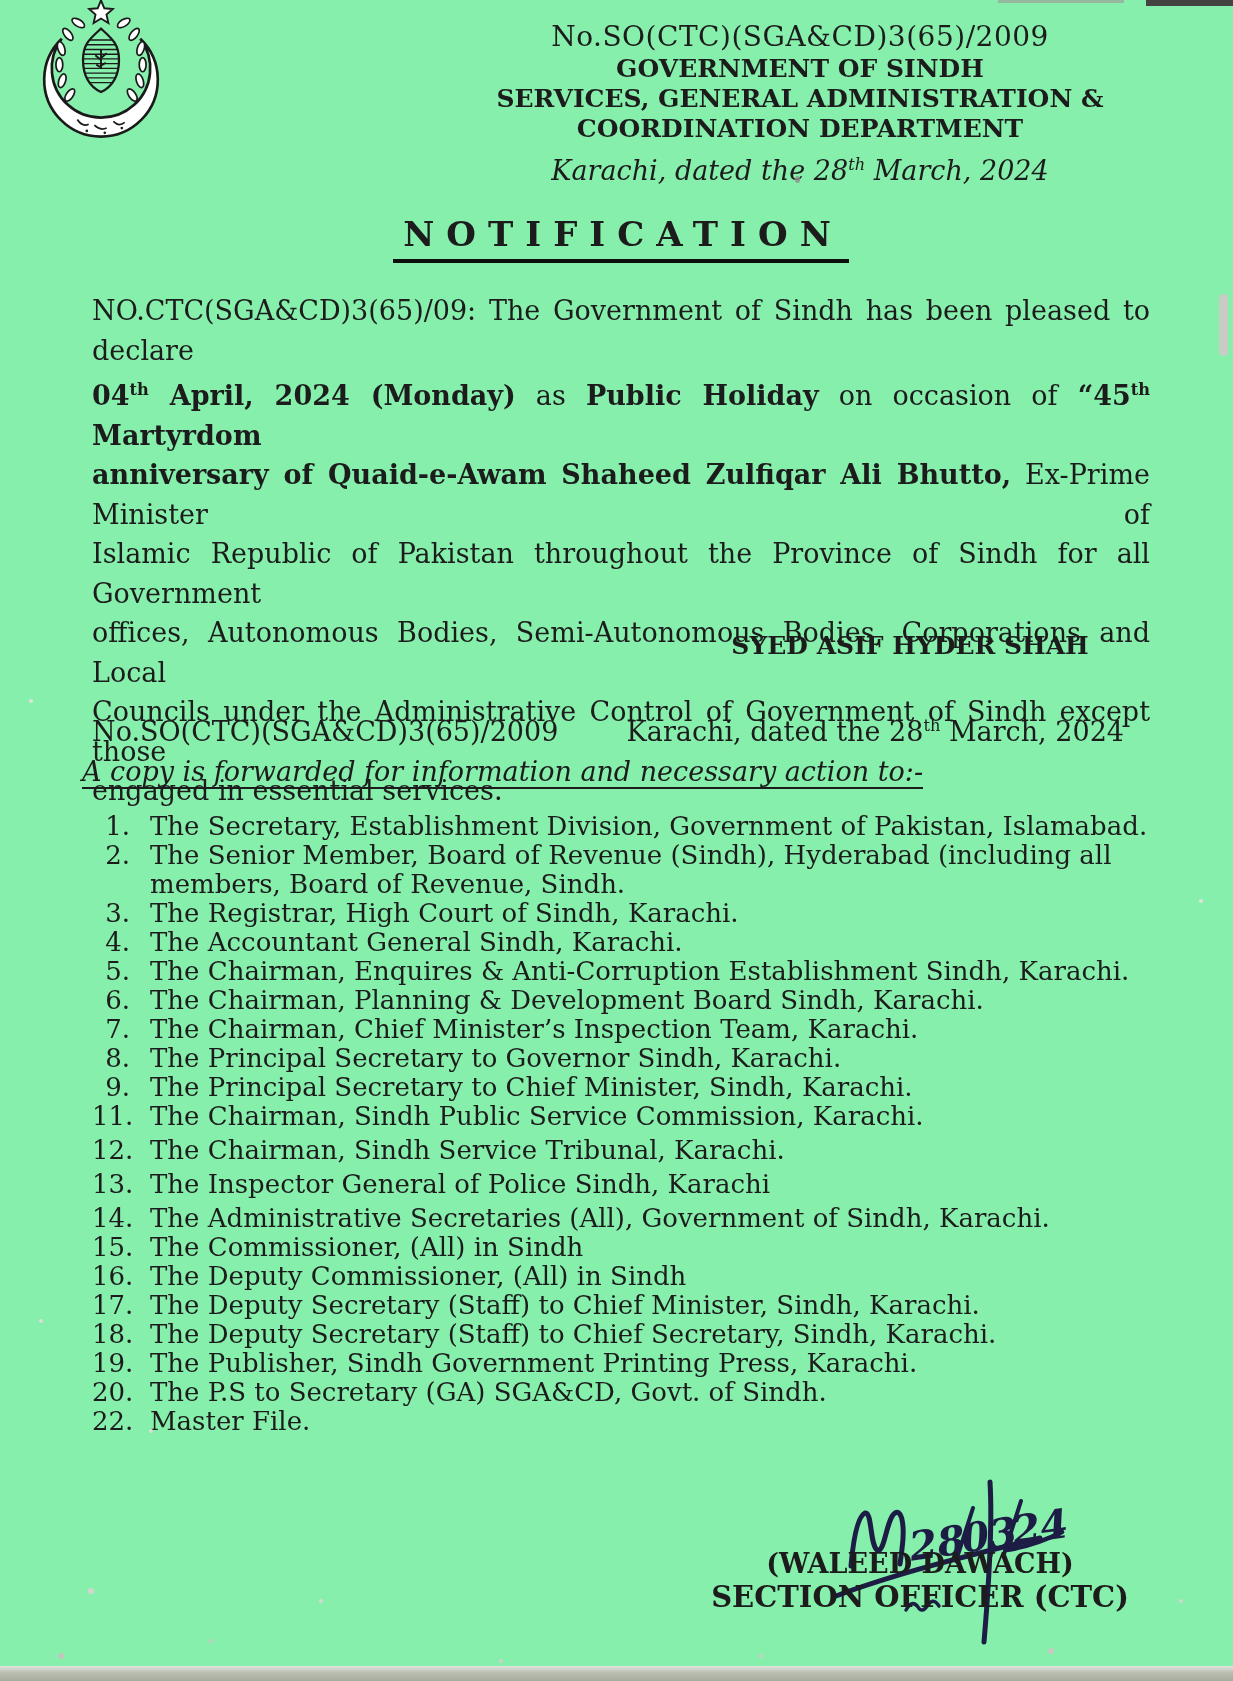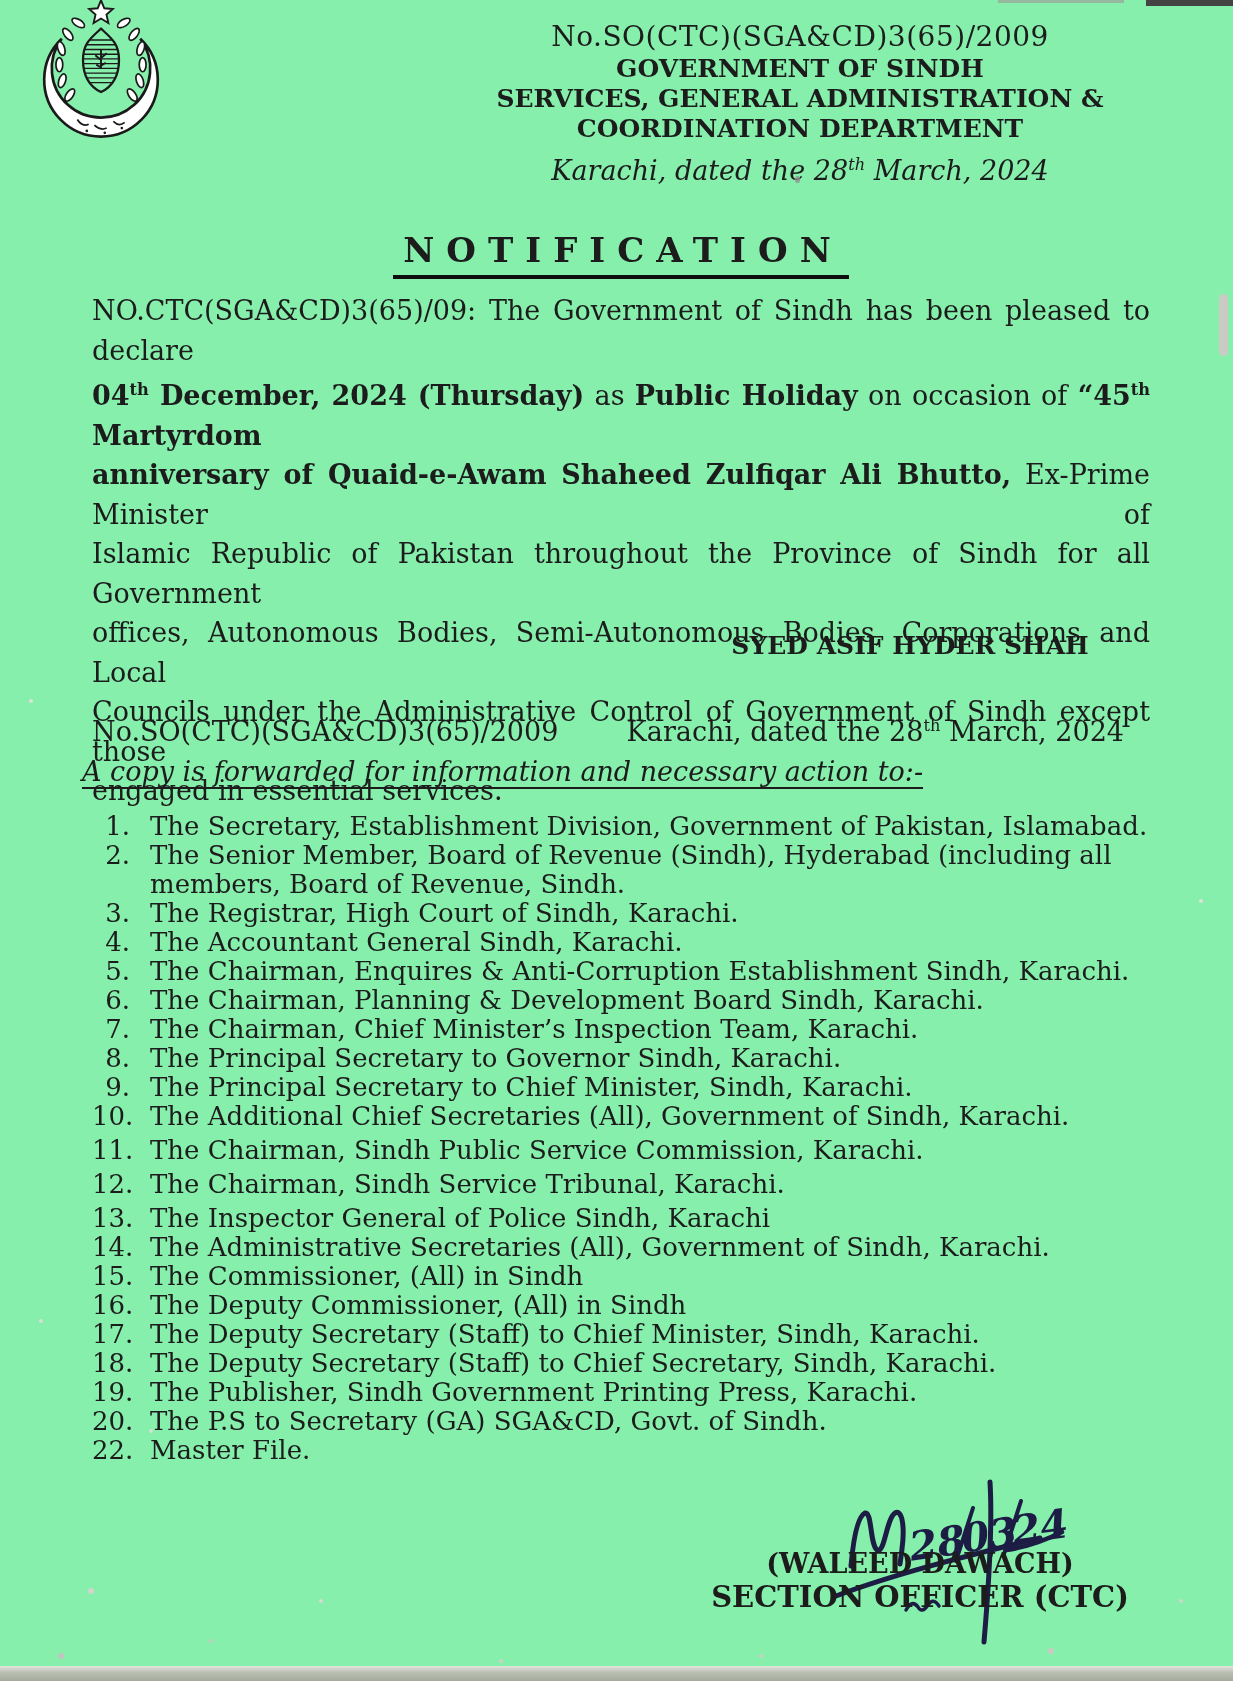--- a/index.html
+++ b/index.html
@@ -14,21 +14,21 @@
   .head-right { position:absolute; left:430px; top:20px; width:740px; text-align:center; }
   .ref-top { font-size:28px; letter-spacing:.5px; }
   .dept { font-weight:bold; font-size:25px; line-height:28px; margin-top:2px; }
   .dept-first { }
   .date-top { font-style:italic; font-size:27px; margin-top:12px; }
   .sup { font-size:.6em; vertical-align:super; }
 
   .title-wrap { position:absolute; left:92px; top:214px; width:1058px; text-align:center; }
   .title-text {
     display:inline-block; font-weight:bold; font-size:34px; letter-spacing:12px;
-    padding:0 6px 5px 10px; border-bottom:4px solid #0e0e0e;margin-top:16px;
+    padding:0 6px 5px 10px; border-bottom:4px solid #0e0e0e;
   }
 
   
   .body-block { position:absolute; left:92px; top:291px; width:1058px; font-size:27px; }
   .body-line { line-height:39.5px; white-space:normal; }
   .body-line.just { text-align:justify; text-align-last:justify; }
   .b { font-weight:bold; }
 
   
   .sig1 { position:absolute; left:690px; top:631px; width:440px; text-align:center; font-weight:bold; }
@@ -127,21 +127,21 @@
     <div class="dept">COORDINATION DEPARTMENT</div>
     <div class="date-top"><span>Karachi, dated the 28</span><span class="sup">th</span><span>  March, 2024</span></div>
   </div>
 
   <div class="title-wrap">
     <span class="title-text">NOTIFICATION</span>
   </div>
 
   <div class="body-block">
       <div class="body-line just"><span>NO.CTC(SGA&amp;CD)3(65)/09: The Government of Sindh has been pleased to declare</span></div>
-      <div class="body-line just"><span class="b">04</span><span class="b sup">th</span><span class="b"> December, 2024 (Thursday)</span><span> as </span><span class="b">Public Holiday</span><span> on occasion of </span><span class="b">“45</span><span class="b sup">th</span><span class="b"> Martyrdom</span></div>
+      <div class="body-line just"><span class="b">04</span><span class="b sup">th</span><span class="b"> April, 2024 (Monday)</span><span> as </span><span class="b">Public Holiday</span><span> on occasion of </span><span class="b">“45</span><span class="b sup">th</span><span class="b"> Martyrdom</span></div>
       <div class="body-line just"><span class="b">anniversary of Quaid-e-Awam Shaheed Zulfiqar Ali Bhutto,</span><span> Ex-Prime Minister of</span></div>
       <div class="body-line just"><span>Islamic Republic of Pakistan throughout the Province of Sindh for all Government</span></div>
       <div class="body-line just"><span>offices, Autonomous Bodies, Semi-Autonomous Bodies, Corporations and Local</span></div>
       <div class="body-line just"><span>Councils under the Administrative Control of Government of Sindh except those</span></div>
       <div class="body-line"><span>engaged in essential services.</span></div>
     </div>
 
   <div class="sig1">
     <div class="sig1-name">SYED ASIF HYDER SHAH</div>
   </div>
@@ -182,24 +182,20 @@
         <span class="cc-num">7.</span>
         <span class="cc-text">The Chairman, Chief Minister’s Inspection Team, Karachi.</span>
       </div>
       <div class="cc-row">
         <span class="cc-num">8.</span>
         <span class="cc-text">The Principal Secretary to Governor Sindh, Karachi.</span>
       </div>
       <div class="cc-row">
         <span class="cc-num">9.</span>
         <span class="cc-text">The Principal Secretary to Chief Minister, Sindh, Karachi.</span>
-      </div>
-      <div class="cc-row">
-        <span class="cc-num">10.</span>
-        <span class="cc-text">The Additional Chief Secretaries (All), Government of Sindh, Karachi.</span>
       </div>
       <div class="cc-row">
         <span class="cc-num">11.</span>
         <span class="cc-text">The Chairman, Sindh Public Service Commission, Karachi.</span>
       </div>
       <div class="cc-row">
         <span class="cc-num">12.</span>
         <span class="cc-text">The Chairman, Sindh Service Tribunal, Karachi.</span>
       </div>
       <div class="cc-row">

